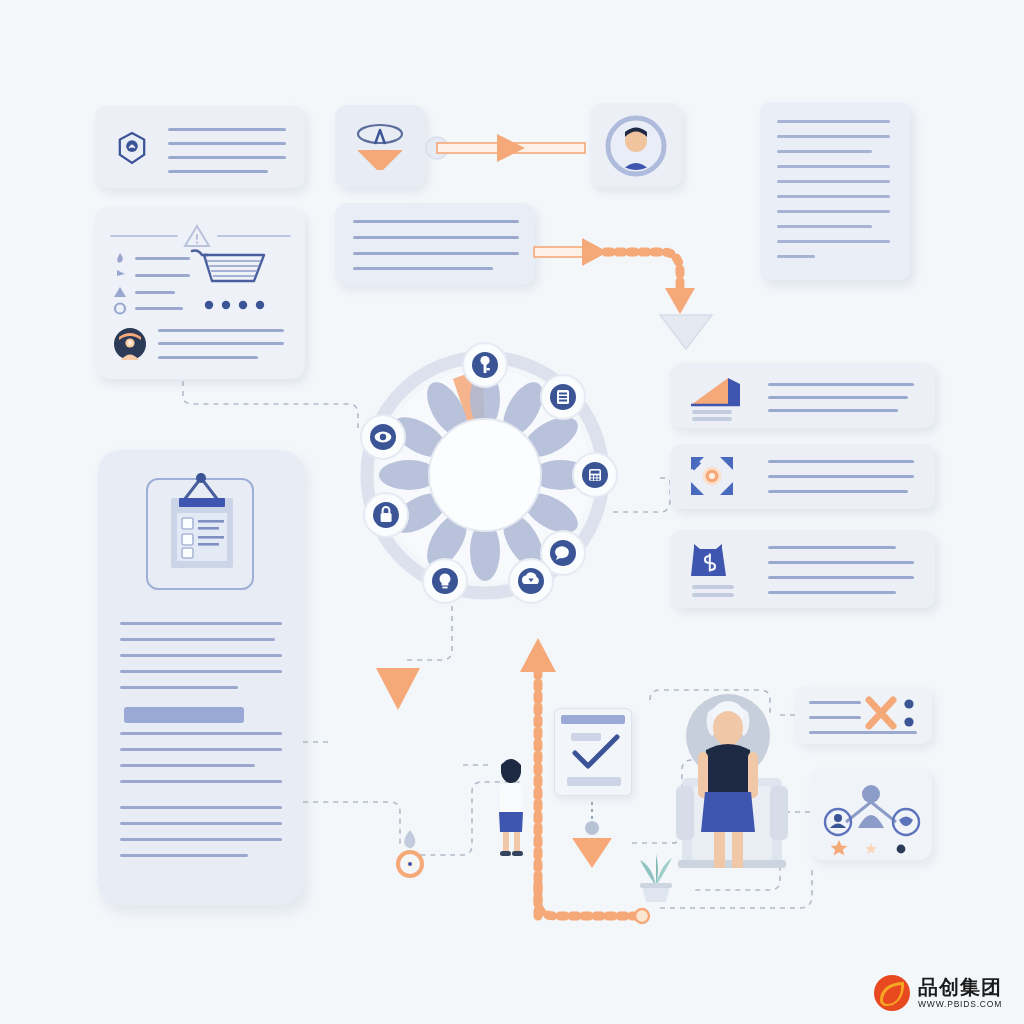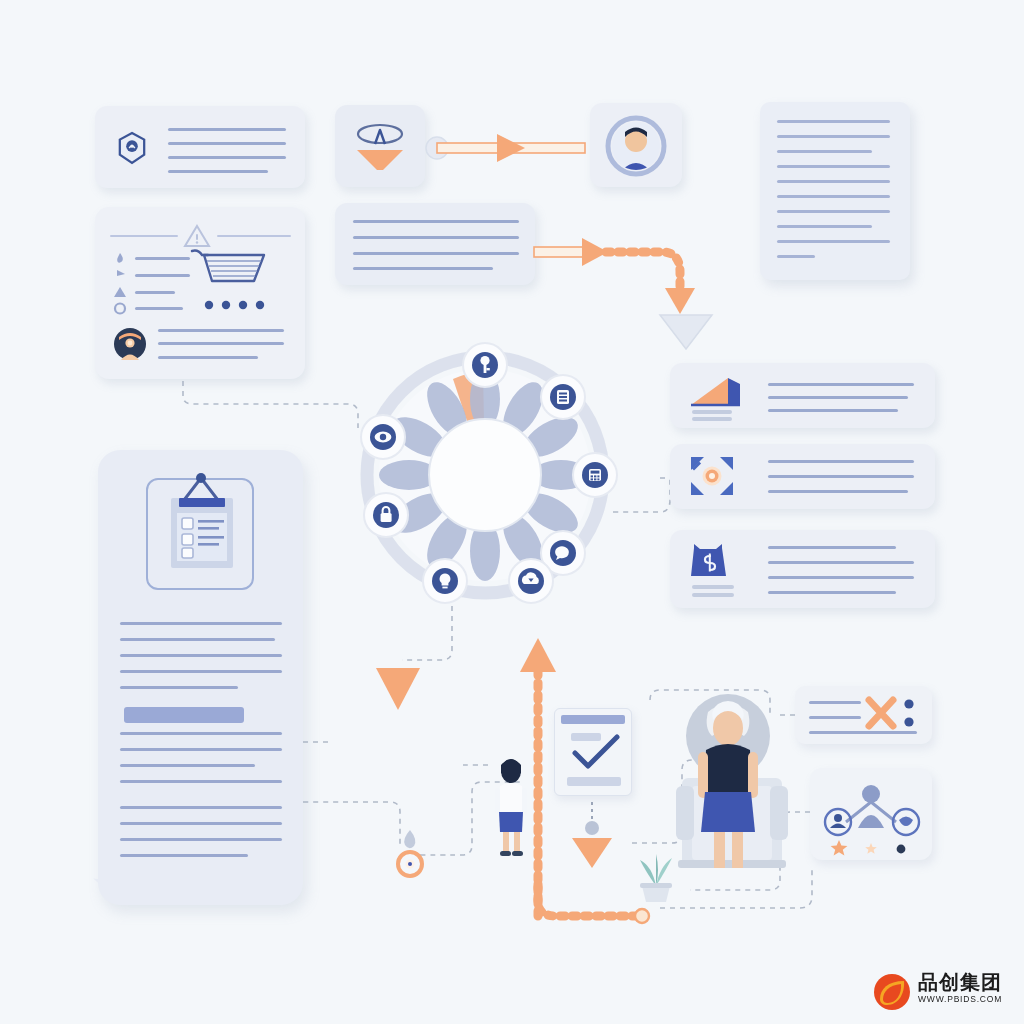--- a/index.html
+++ b/index.html
@@ -78,21 +78,21 @@
   #xcard { position:absolute; left: 795px; top: 686px; width: 137px; height: 58px; border-radius: 10px; background:#eff2f7; box-shadow:3px 5px 10px rgba(140,155,185,.16);}
   #netcard { position:absolute; left: 810px; top: 768px; width: 122px; height: 92px; border-radius: 12px; background:#f0f3f8; box-shadow:3px 5px 10px rgba(140,155,185,.16);}
 
   
   #checkcard { position:absolute; left: 554px; top: 708px; width: 78px; height: 88px; background:#f2f5f9; border:1px solid #dde3ee; border-radius:6px; box-shadow:2px 4px 8px rgba(140,155,185,.16);}
 
   
   #hub { position: absolute; left: 355px; top: 345px; width: 260px; height: 260px; }
 
   
-  #watermark { position: absolute; left: 872px; top: 972px; width: 142px; height: 42px; display:flex; align-items:flex-start; gap:6px; }
+  #watermark { position: absolute; left: 872px; top: 972px; width: 142px; height: 42px; display:flex; align-items:center; gap:6px; }
   #wm-text { display:flex; flex-direction:column; line-height:1; }
   #wm-cn { font-size: 20px; font-weight: 700; color:#1c1c1c; letter-spacing:1px; font-family:"DejaVu Sans", sans-serif;}
   #wm-url { font-size: 8.5px; color:#1c1c1c; letter-spacing:.8px; margin-top:3px;}
 
   svg { display:block; overflow: visible; }
   .abs { position:absolute; }
 </style>
 </head>
 <body>
 

